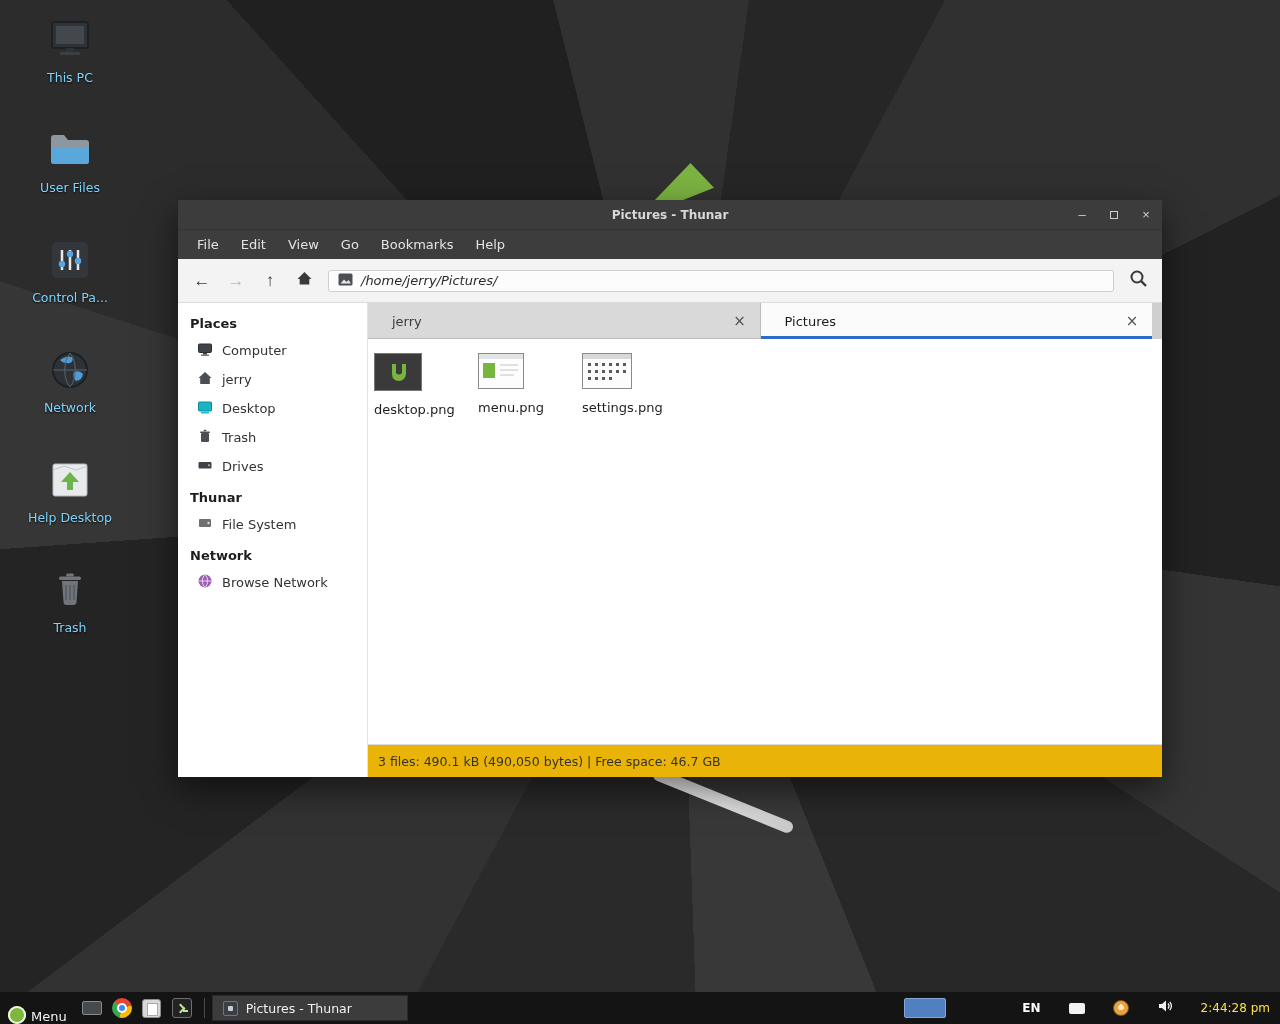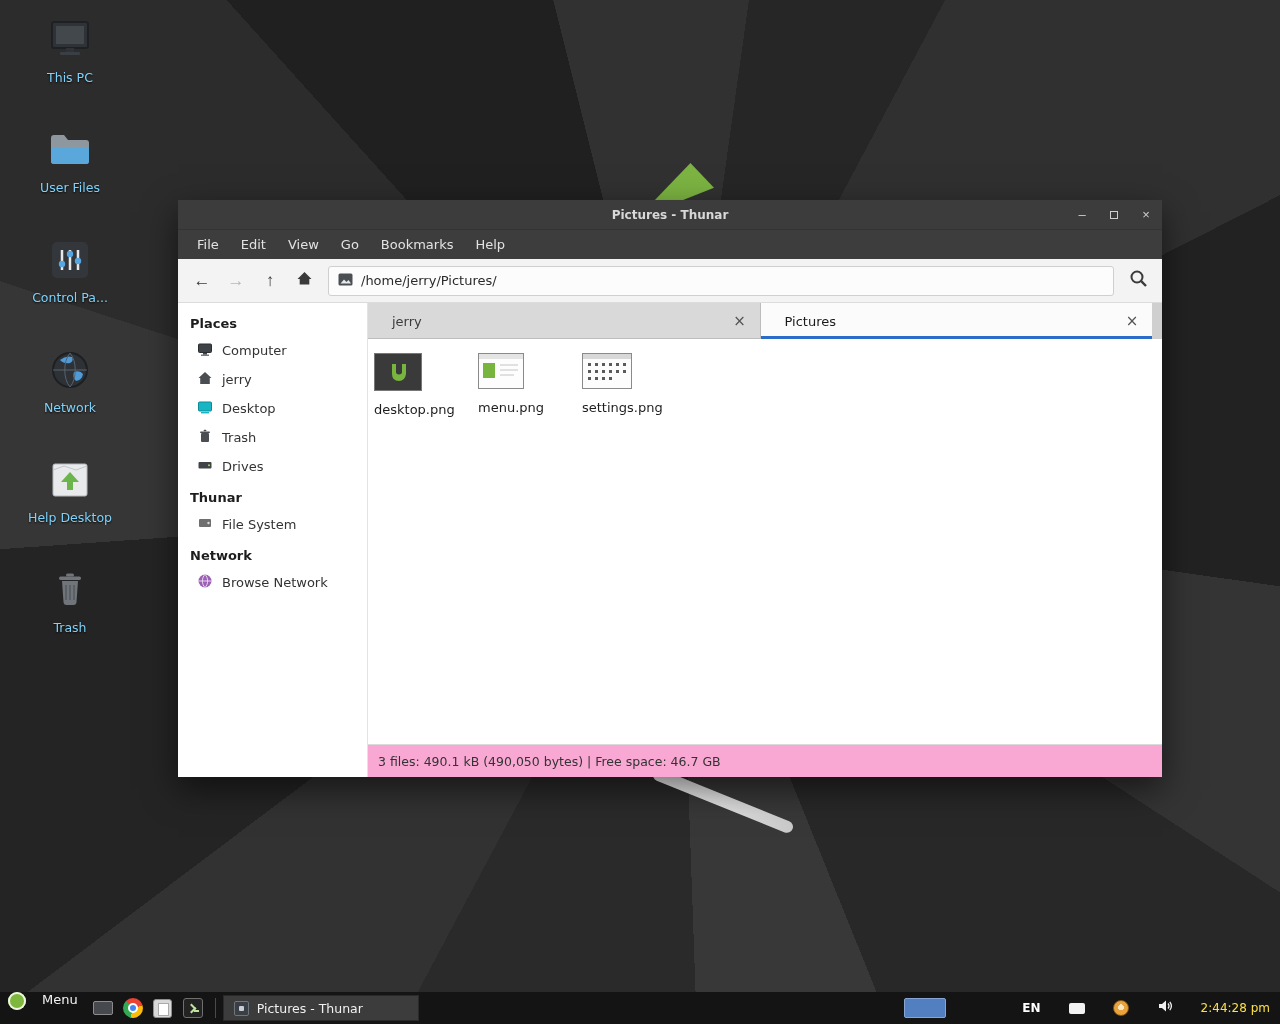--- a/index.html
+++ b/index.html
@@ -40,22 +40,22 @@
   .max-box { width:8px; height:8px; border:1px solid #cfcfcf; display:inline-block; }
 
   .menubar { height:29px; background:#3d3d3d; display:flex; align-items:center; padding-left:8px; flex:none; }
   .menu-item { color:#e2e2e2; font-size:13px; padding:5px 11px; }
 
   .toolbar { height:44px; background:#f3f3f3; display:flex; align-items:center; padding:0 8px;
     gap:2px; flex:none; border-bottom:1px solid #dcdcdc; }
   .tb-btn { width:32px; height:32px; border:none; background:transparent; display:flex;
     align-items:center; justify-content:center; font-size:17px; color:#3a3a3a; }
   .tb-btn.disabled { color:#b6b6b6; }
-  .pathbar { flex:1; height:30px; background:#fcfcfc; border:1px solid #cfcfcf; border-radius:3px;
-    margin:0 6px; display:flex; align-items:center; padding:0 9px; gap:8px; }
+  .pathbar { flex:1; height:22px; background:#fcfcfc; border:1px solid #cfcfcf; border-radius:3px;
+    margin:0 6px; display:flex; align-items:center; padding:0 9px; gap:8px;font-style:italic; }
   .path-text { font-size:13px; color:#2b2b2b; }
 
   .main { flex:1; display:flex; min-height:0; background:#fff; }
   .sidebar { width:190px; flex:none; background:#fff; border-right:1px solid #e3e3e3; padding-top:4px; }
   .side-header { font-size:13px; font-weight:bold; color:#1d1d1d; padding:9px 12px 5px; }
   .side-item { display:flex; align-items:center; gap:9px; padding:5px 12px 5px 19px; font-size:13px; color:#333; }
   .side-item svg { flex:none; }
 
   .content { flex:1; display:flex; flex-direction:column; min-width:0; }
   .tabbar { height:36px; background:#cfcfcf; display:flex; flex:none; }
@@ -65,27 +65,27 @@
     box-shadow:inset 0 -1px 0 #bcbcbc; }
   .tab.active { background:#fbfbfb; color:#1a1a1a; box-shadow:inset 0 -3px 0 #2a6cc8; }
   .tab-close { color:#555; font-size:15px; width:20px; height:20px; display:flex;
     align-items:center; justify-content:center; border-radius:3px; }
   .tab-filler { width:10px; background:#cfcfcf; }
 
   .files { flex:1; background:#fff; padding:10px 6px; display:flex; align-items:flex-start; gap:8px; overflow:hidden; }
   .file-item { width:96px; display:flex; flex-direction:column; gap:7px; padding-top:4px; }
   .file-name { font-size:13px; color:#1e1e1e; }
 
-  .statusbar { height:30px; flex:none; background:#f9a8d4; border-top:1px solid #dadada;
+  .statusbar { height:30px; flex:none; background:#eab308; border-top:1px solid #dadada;
     display:flex; align-items:center; padding:16px 10px; font-size:12.5px; color:#333; }
 
   
   .taskbar { position:absolute; left:0; bottom:0; width:1280px; height:32px; background:#141414;
     display:flex; align-items:center; color:#e8e8e8; }
-  .menu-btn { display:flex; align-items:flex-start; gap:16px; padding:0 10px 0 8px; height:100%; }
+  .menu-btn { display:flex; align-items:flex-end; gap:5px; padding:0 10px 0 8px; height:100%; }
   .mint-logo { width:18px; height:18px; border-radius:50%; background:#7eb73e;
     box-shadow:inset 0 0 0 2px #eef5e3; flex:none; }
   .menu-label { font-size:13px; color:#f2f2f2; }
   .launcher { width:30px; height:100%; display:flex; align-items:center; justify-content:center; }
   .screen-ico { width:20px; height:14px; background:#46494d; border:1px solid #8b8b8b; border-radius:2px; }
   .chrome-ico { width:20px; height:20px; border-radius:50%; position:relative;
     background:conic-gradient(from -45deg,#ea4335 0 120deg,#fbbc05 120deg 240deg,#34a853 240deg 360deg); }
   .chrome-center { position:absolute; inset:5px; background:#4285f4; border:2px solid #fff; border-radius:50%; }
   .fileman-ico { width:19px; height:19px; background:#d8d8d8; border:1px solid #8e8e8e; border-radius:3px; position:relative; }
   .fileman-ico::after { content:""; position:absolute; left:4px; top:3px; width:9px; height:11px; background:#fff; border:1px solid #aaa; }

